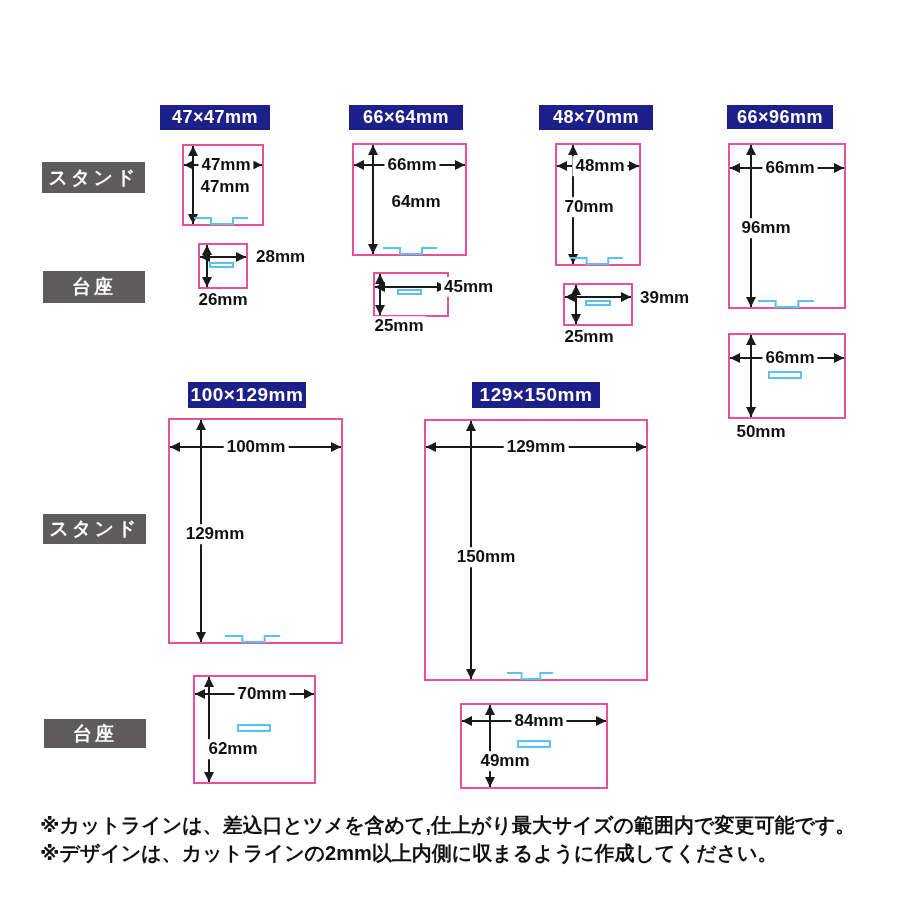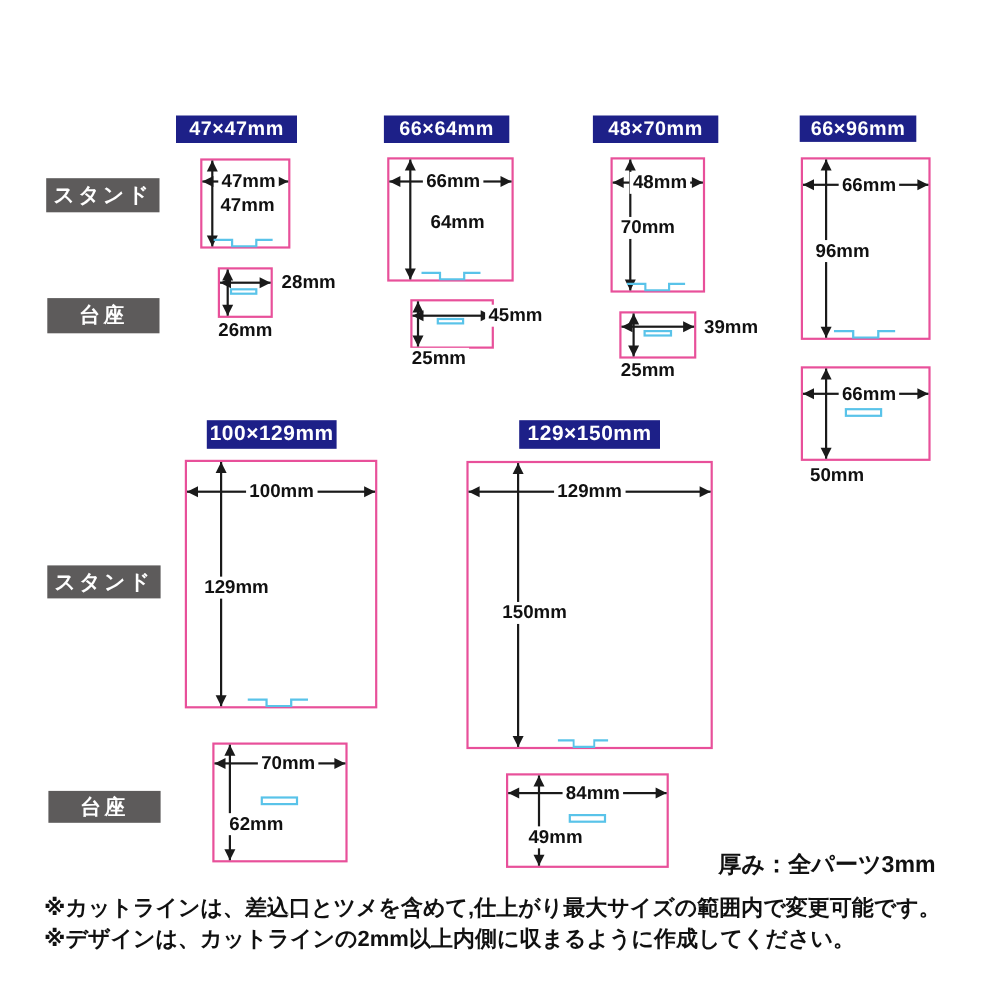--- a/index.html
+++ b/index.html
@@ -149,18 +149,17 @@
         <path d="M0 2 H17 V8 H39 V2 H54" fill="none" stroke="#59c3e9" stroke-width="2"></path>
       </svg>
     <div class="pinkbox" style="left:460px;top:703px;width:148px;height:86px;"></div>
     <div class="harrow" style="left:462px;top:720px;width:144px;"></div>
     <div class="varrow" style="left:489px;top:705px;height:82px;"></div>
     <div class="dim ctr" style="left:539px;top:721px;">84mm</div>
     <div class="slot" style="left:517px;top:740px;width:34px;height:8px;"></div>
     <div class="dim ctr" style="left:505px;top:761px;">49mm</div>
   </div>
 
-  <div class="thick" style="left:653px;top:772px;">厚み：全パーツ3mm</div>
 
   <div class="note" style="left:40px;top:812px;">※カットラインは、差込口とツメを含めて,仕上がり最大サイズの範囲内で変更可能です。</div>
   <div class="note" style="left:40px;top:840px;text-align:right;">※デザインは、カットラインの2mm以上内側に収まるように作成してください。</div>
 
 </div>
 
 </body></html>

